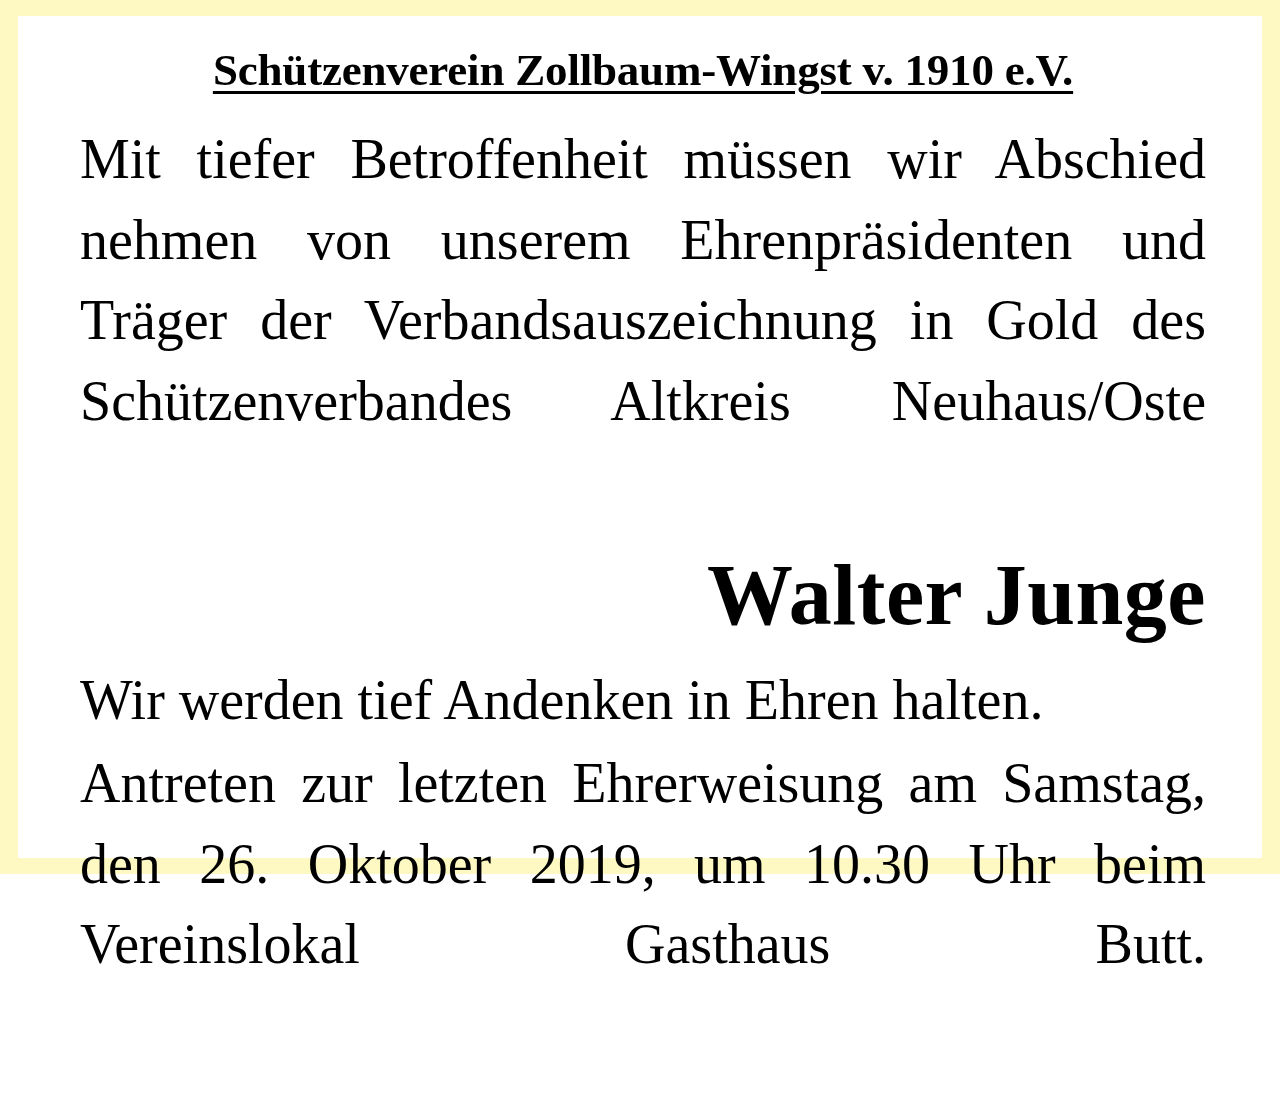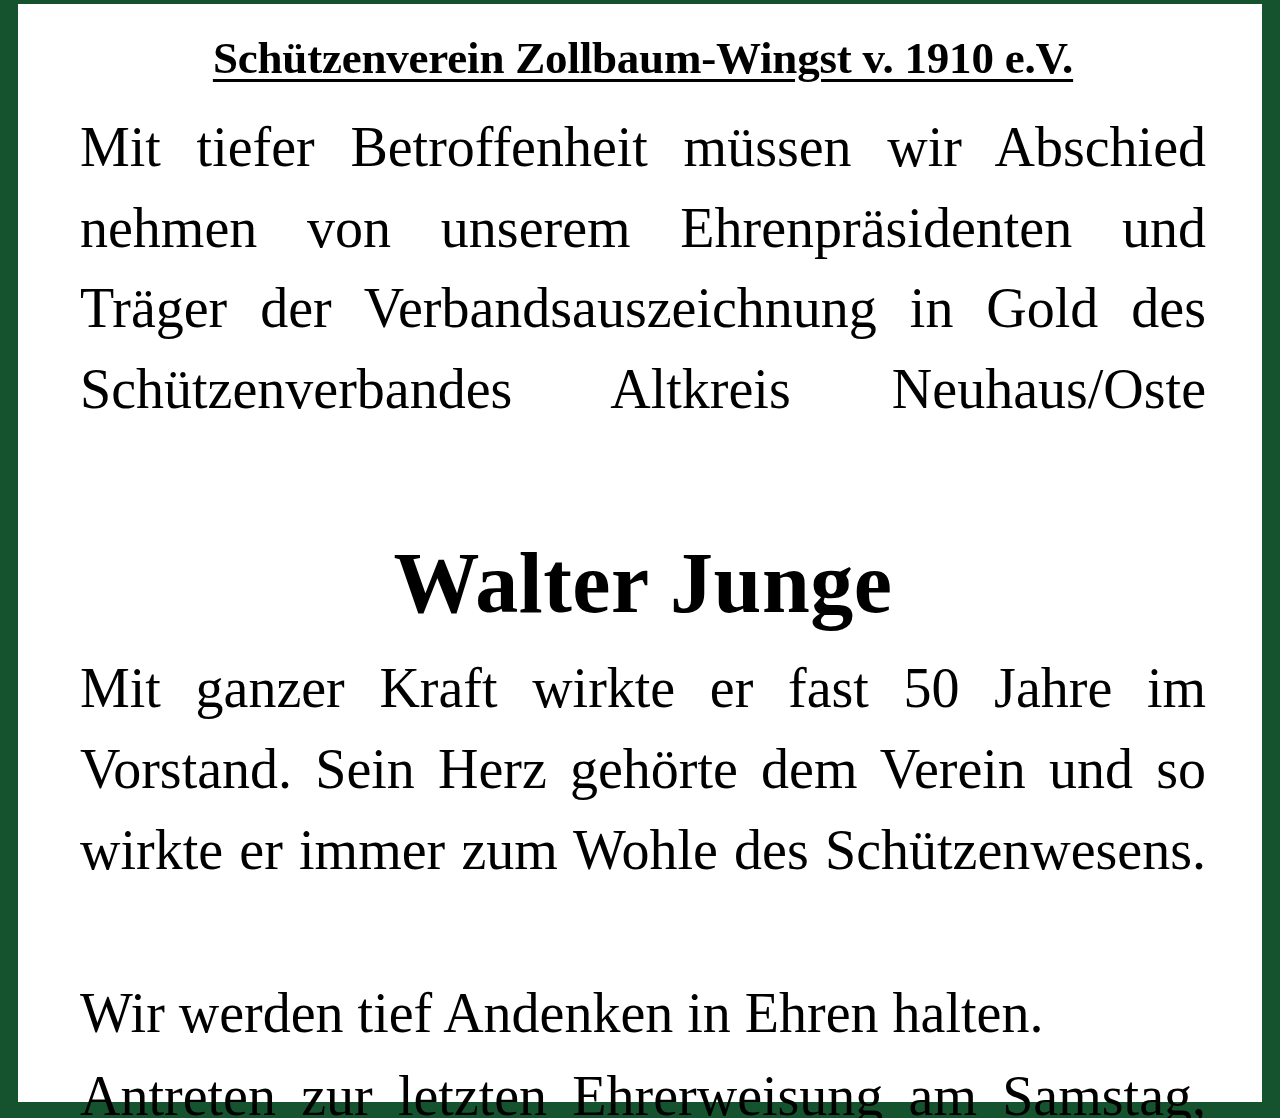--- a/index.html
+++ b/index.html
@@ -10,23 +10,23 @@
   body {
     width: 1280px;
     height: 1118px;
     font-family: "Liberation Serif", "DejaVu Serif", serif;
     color: #000000;
     overflow: hidden;
   }
   .obituary-frame {
     box-sizing: border-box;
     width: 1280px;
-    height: 1118px;
-    background: #14532d;
-    padding: 4px 18px 16px 18px;
+    height: 874px;
+    background: #fef9c3;
+    padding: 16px 18px 16px 18px;
   }
   .obituary-card {
     box-sizing: border-box;
     width: 100%;
     height: 100%;
     background: #ffffff;
     padding: 26px 56px 18px 62px;
     display: flex;
     flex-direction: column;
   }
@@ -53,42 +53,41 @@
     content: "";
     display: inline-block;
     width: 100%;
   }
   .para.nojust {
     text-align: left;
   }
   .para.nojust:after { display: none; }
 
   .deceased-name {
-    text-align: center;
+    text-align: right;
     font-weight: bold;
     font-size: 86px;
     line-height: 1.05;
     margin: 26px 0 20px 0;
     letter-spacing: 0.5px;
   }
   .spacer { flex: 1 1 auto; }
 </style>
 </head>
 <body>
 
 <div class="obituary-frame">
   <div class="obituary-card">
 
     <div class="club-name">Schützenverein Zollbaum-Wingst v. 1910 e.V.</div>
 
     <p class="para">Mit tiefer Betroffenheit müssen wir Abschied nehmen von unserem Ehrenpräsidenten und Träger der Verbandsauszeichnung in Gold des Schützenverbandes Altkreis Neuhaus/Oste</p>
 
     <div class="deceased-name">Walter Junge</div>
 
-    <p class="para">Mit ganzer Kraft wirkte er fast 50 Jahre im Vorstand. Sein Herz gehörte dem Verein und so wirkte er immer zum Wohle des Schützenwesens.</p>
 
     <p class="para nojust">Wir werden tief Andenken in Ehren halten.</p>
 
 
     <p class="para">Antreten zur letzten Ehrerweisung am Samstag, den 26. Oktober 2019, um 10.30 Uhr beim Vereinslokal Gasthaus Butt.</p>
 
     <div class="spacer"></div>
 
   </div>
 </div>

